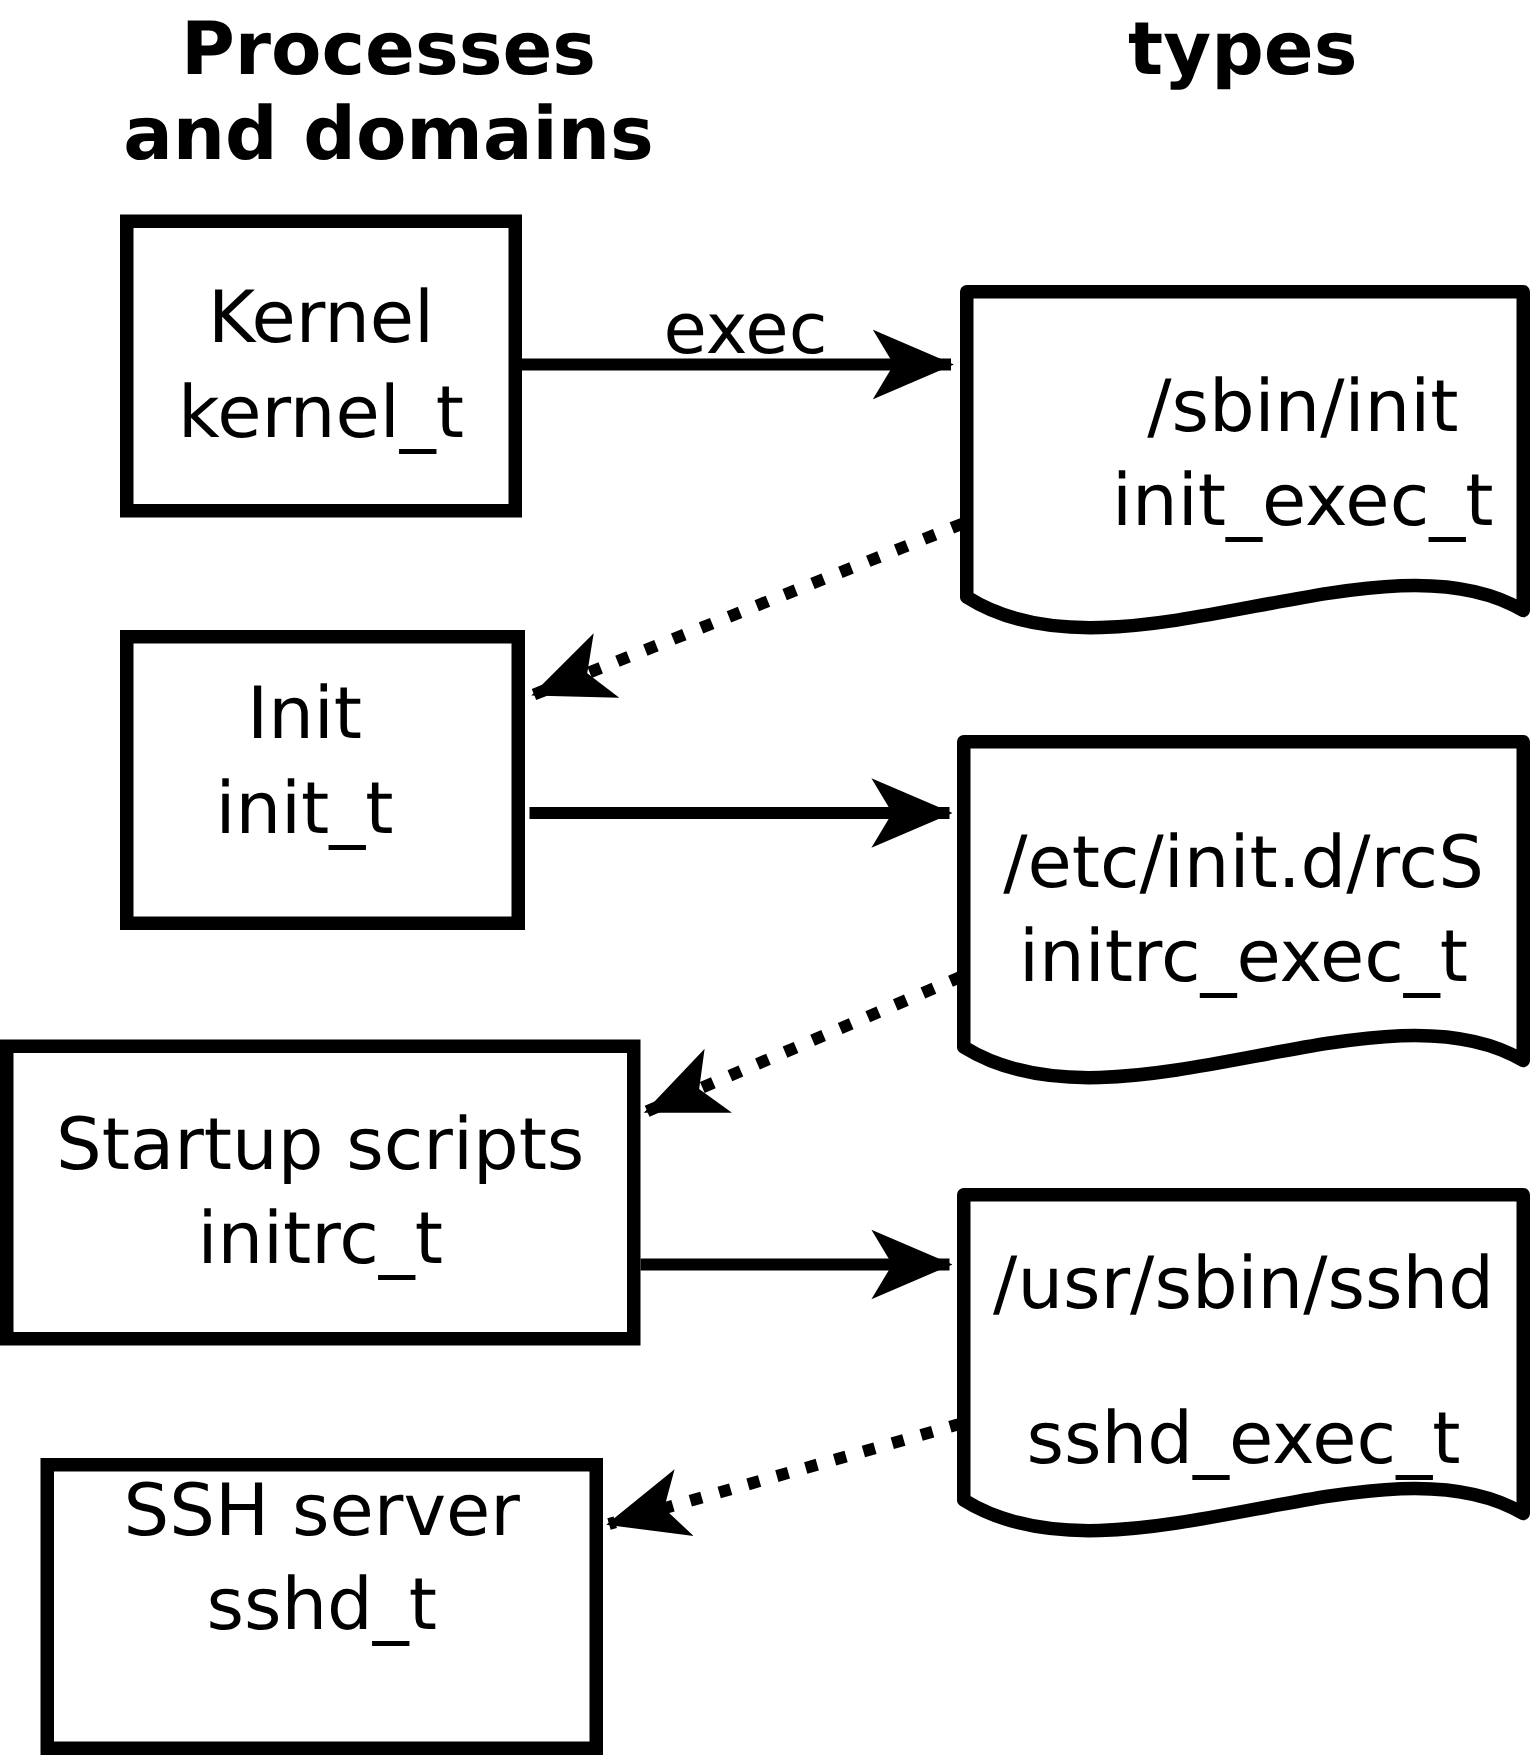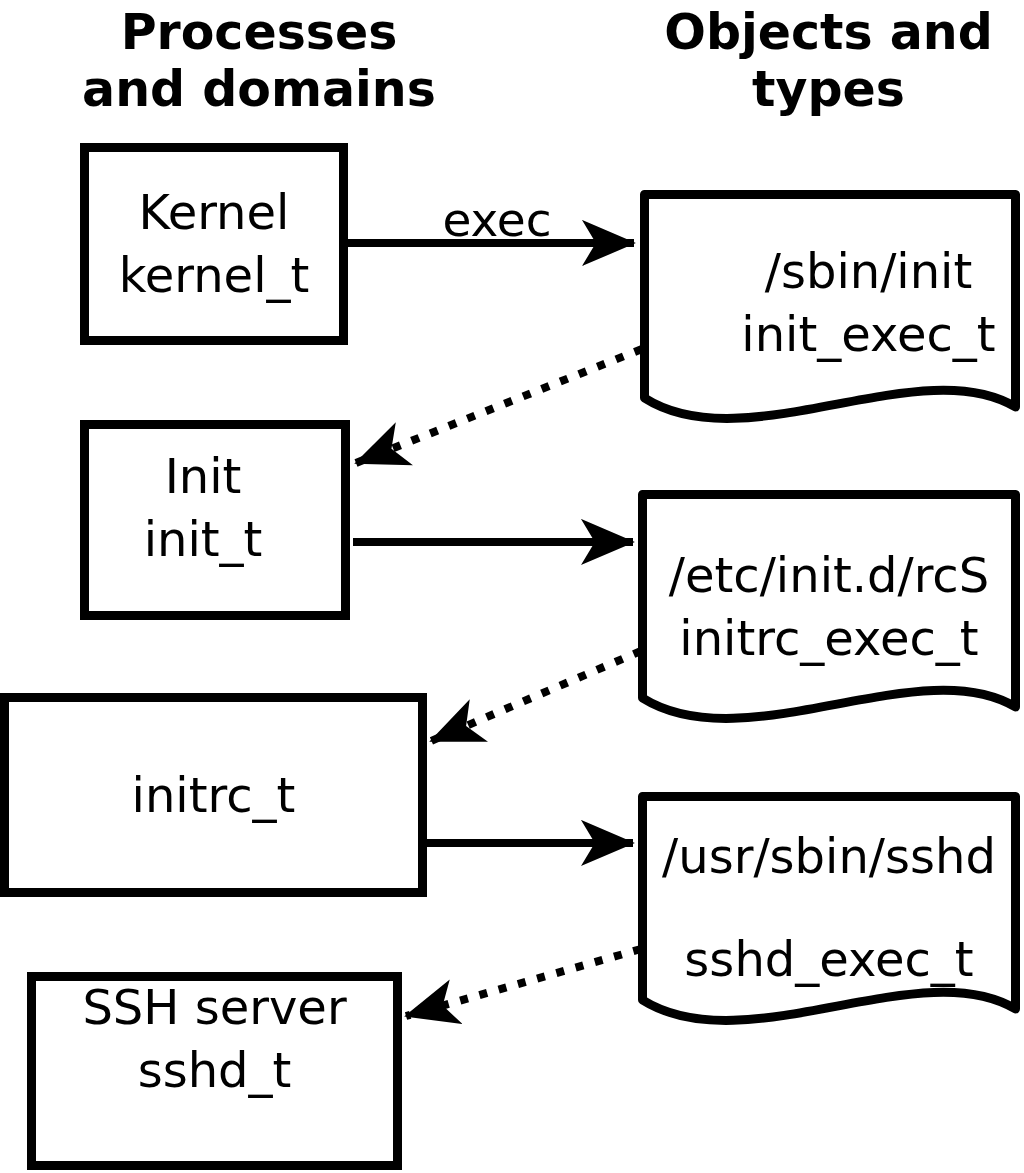--- a/index.html
+++ b/index.html
@@ -60,33 +60,33 @@
     <path d="M642,349 L356,463" stroke="#000000" stroke-width="8" fill="none" stroke-dasharray="8 12" marker-end="url(#ah)"></path>
     <path d="M641,651 L431,741" stroke="#000000" stroke-width="8" fill="none" stroke-dasharray="8 12" marker-end="url(#ah)"></path>
     <path d="M641,949 L406,1016" stroke="#000000" stroke-width="8" fill="none" stroke-dasharray="8 12" marker-end="url(#ah)"></path>
   </svg>
 
   <div class="txt hdr hdr-left">
     <span>Processes</span>
     <span>and domains</span>
   </div>
   <div class="txt hdr hdr-right">
-    <span>Objects and</span>
     <span>types</span>
   </div>
 
   <div class="txt node t-kernel">
     <span>Kernel</span>
     <span>kernel_t</span>
   </div>
   <div class="txt node t-init">
     <span>Init</span>
     <span>init_t</span>
   </div>
   <div class="txt node t-startup">
+    <span>Startup scripts</span>
     <span>initrc_t</span>
   </div>
   <div class="txt node t-ssh">
     <span>SSH server</span>
     <span>sshd_t</span>
   </div>
 
   <div class="txt node t-doc1">
     <span>/sbin/init</span>
     <span>init_exec_t</span>

